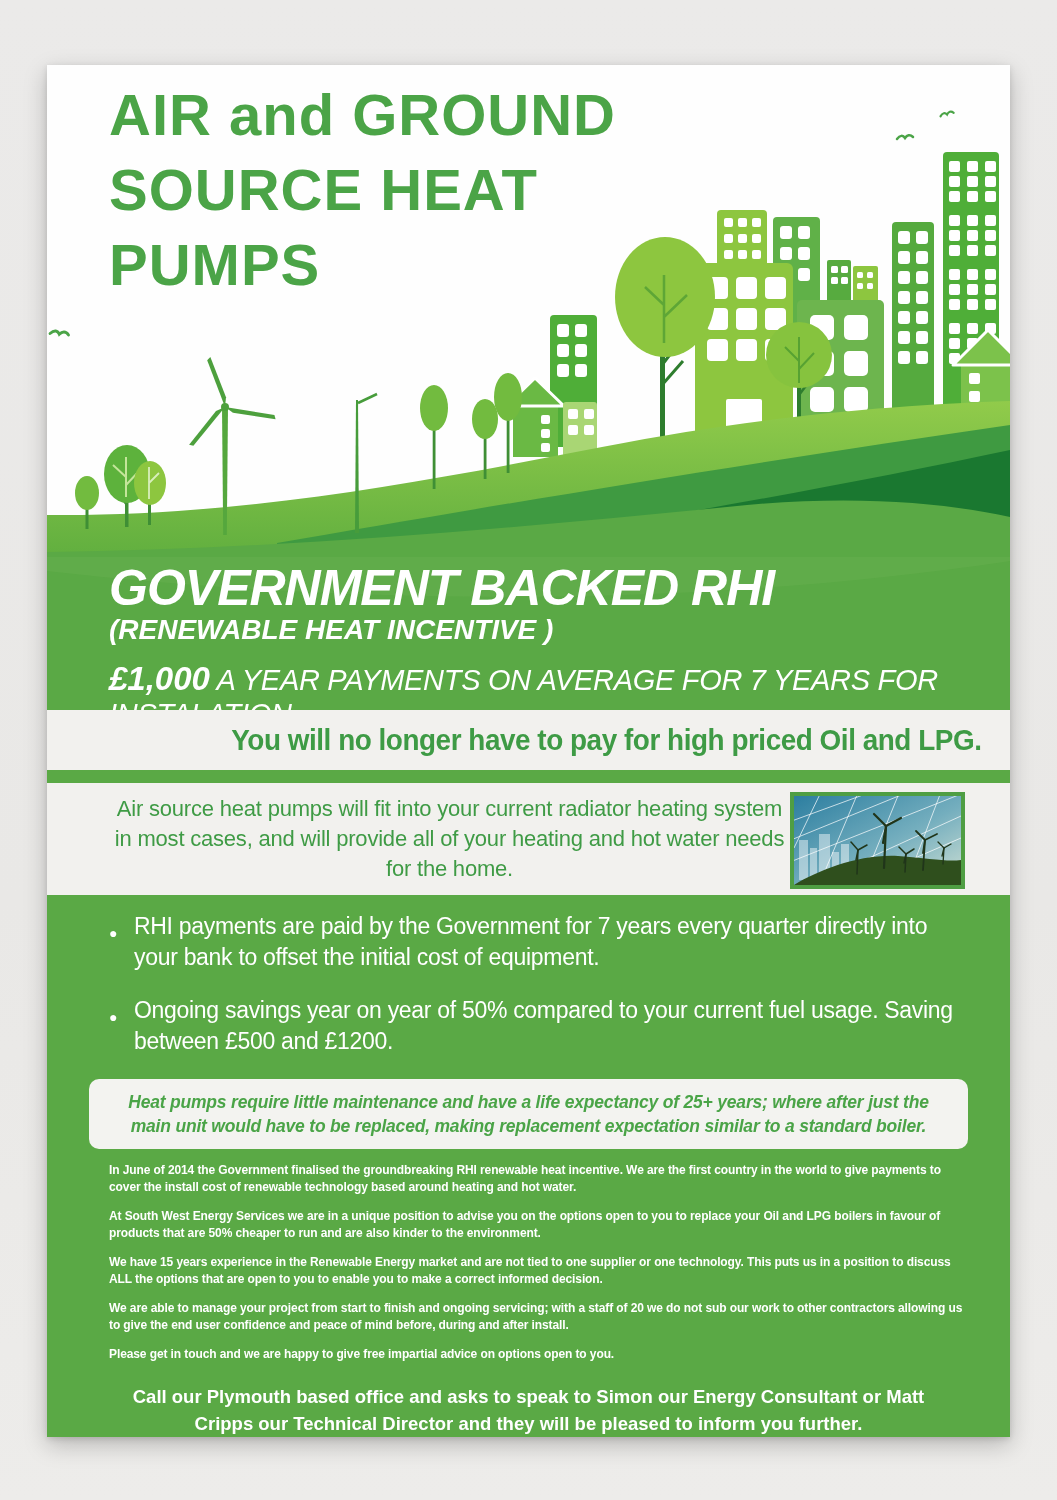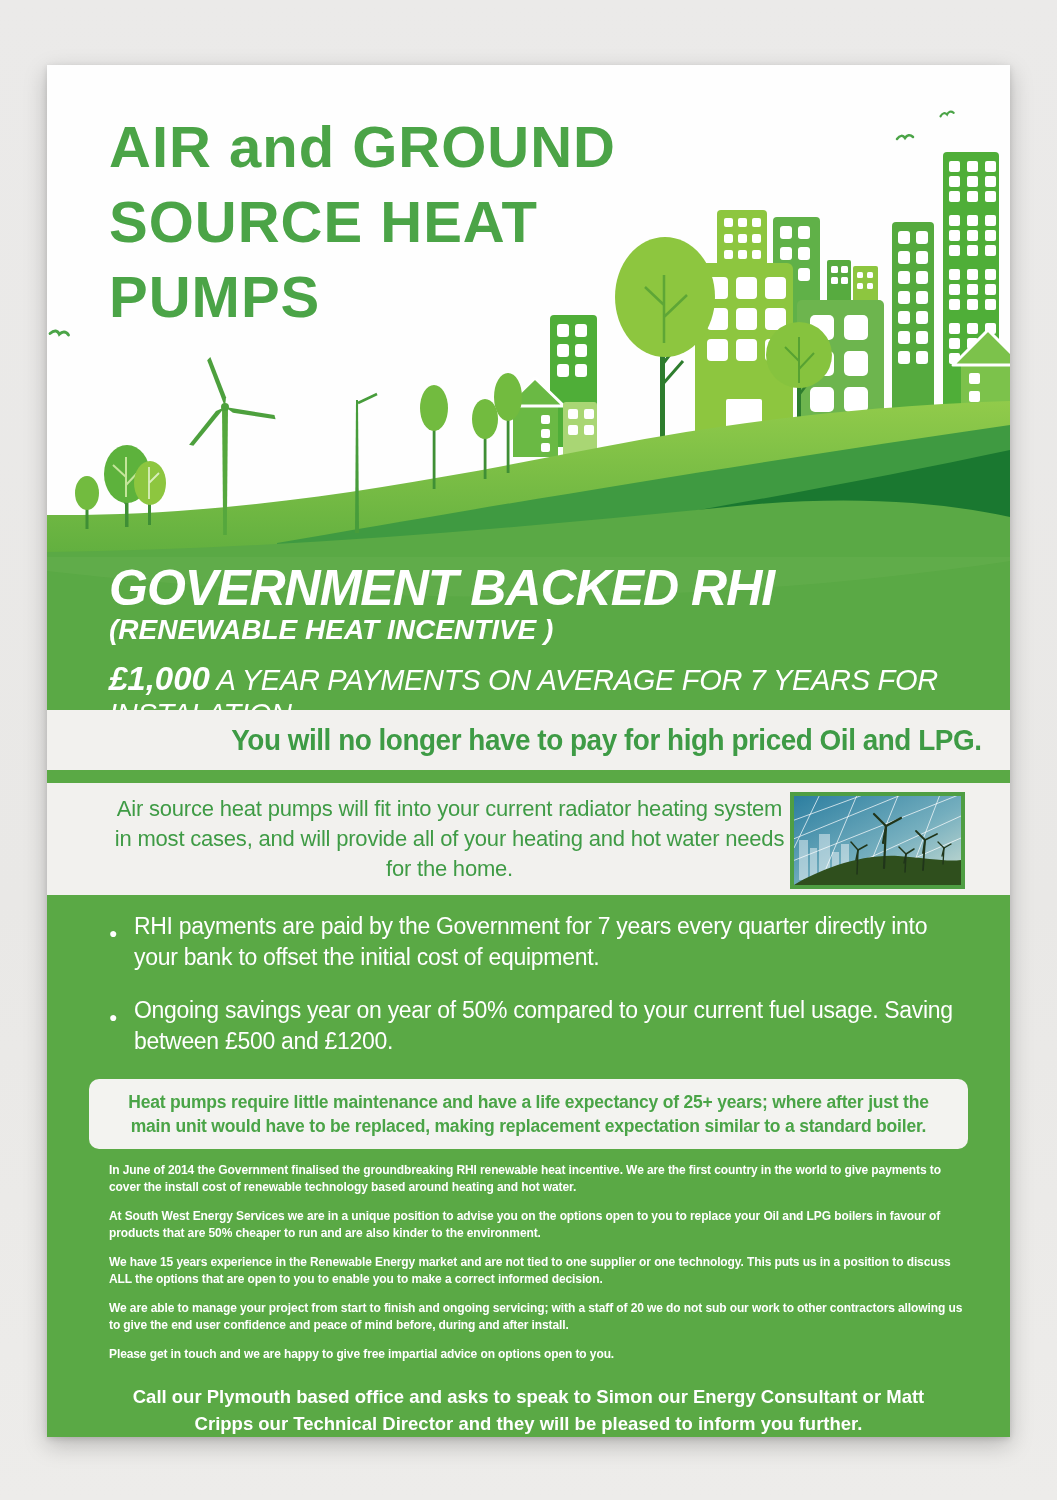--- a/index.html
+++ b/index.html
@@ -11,21 +11,21 @@
   }
   .page{
     position:absolute;left:47px;top:65px;width:963px;height:1372px;
     background:#fdfdfc;box-shadow:0 8px 22px rgba(0,0,0,.22), 0 2px 6px rgba(0,0,0,.12);
     overflow:hidden;display:flex;flex-direction:column;
   }
   
   .hero{position:relative;height:492px;flex:none;background:#fefefe;}
   .hero svg{position:absolute;left:0;top:0;}
   .hero h1{
-    position:absolute;left:62px;top:44px;margin:0;z-index:2;
+    position:absolute;left:62px;top:12px;margin:0;z-index:2;
     font-size:58px;line-height:75px;font-weight:bold;letter-spacing:1px;
     color:#4ba447;white-space:pre-line;
   }
   
   .rhi{position:relative;flex:none;height:153px;background:#5aa945;color:#fff;
        padding:4px 0 0 62px;box-sizing:border-box;overflow:hidden;font-style:italic;}
   .rhi .wave{position:absolute;left:0;top:0;}
   .rhi h2{position:relative;margin:0;font-size:50px;line-height:54px;font-weight:bold;letter-spacing:-1px;}
   .rhi .sub{position:relative;font-size:28px;line-height:30px;font-weight:bold;letter-spacing:0;}
   .rhi .pay{position:relative;margin:15px 0 0;font-size:29px;letter-spacing:-0.3px;}
@@ -41,21 +41,21 @@
   .airsec p{margin:2px 0 15px;font-size:22px;line-height:30px;color:#3f9b45;width:690px;letter-spacing:-0.2px;text-align:center;}
   .thumb{margin-left:auto;width:175px;height:97px;border:4px solid #4f9e43;box-sizing:border-box;
          background:#9fc9c0;flex:none;overflow:hidden;}
   
   .bodygreen{flex:1;background:#5aa945;color:#fff;padding-top:16px;}
   .bullets{list-style:none;margin:0;padding:0 55px 0 62px;}
   .bullets li{position:relative;padding-left:25px;font-size:23px;line-height:31px;
               letter-spacing:-0.3px;margin-bottom:22px;}
   .bullets .dot{position:absolute;left:0;top:7px;font-size:14px;}
   .hlbox{margin:4px 42px 0;background:#f3f3f0;border-radius:10px;padding:11px 20px;text-align:center;}
-  .hlbox p{margin:0;font-size:17.5px;line-height:24px;font-weight:bold;
+  .hlbox p{margin:0;font-size:17.5px;line-height:24px;font-weight:bold;font-style:italic;
            color:#4aa447;letter-spacing:-0.2px;}
   .smalls{padding:13px 46px 0 62px;}
   .smalls p{margin:0 0 11px;font-size:12px;font-weight:bold;line-height:17.5px;letter-spacing:-0.1px;}
   .cta{margin:20px auto 0;width:820px;text-align:center;font-size:18.5px;font-weight:bold;line-height:27px;}
 </style>
 </head>
 <body>
 
 <div class="page">
 

